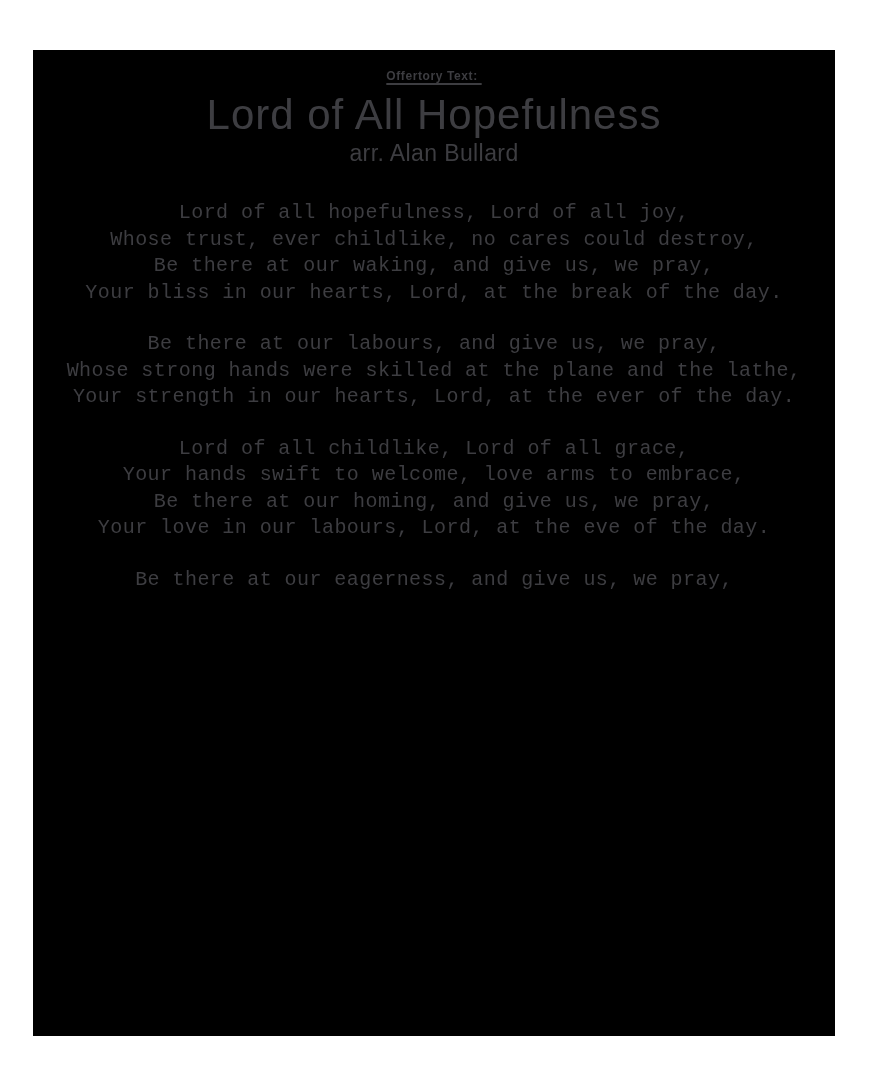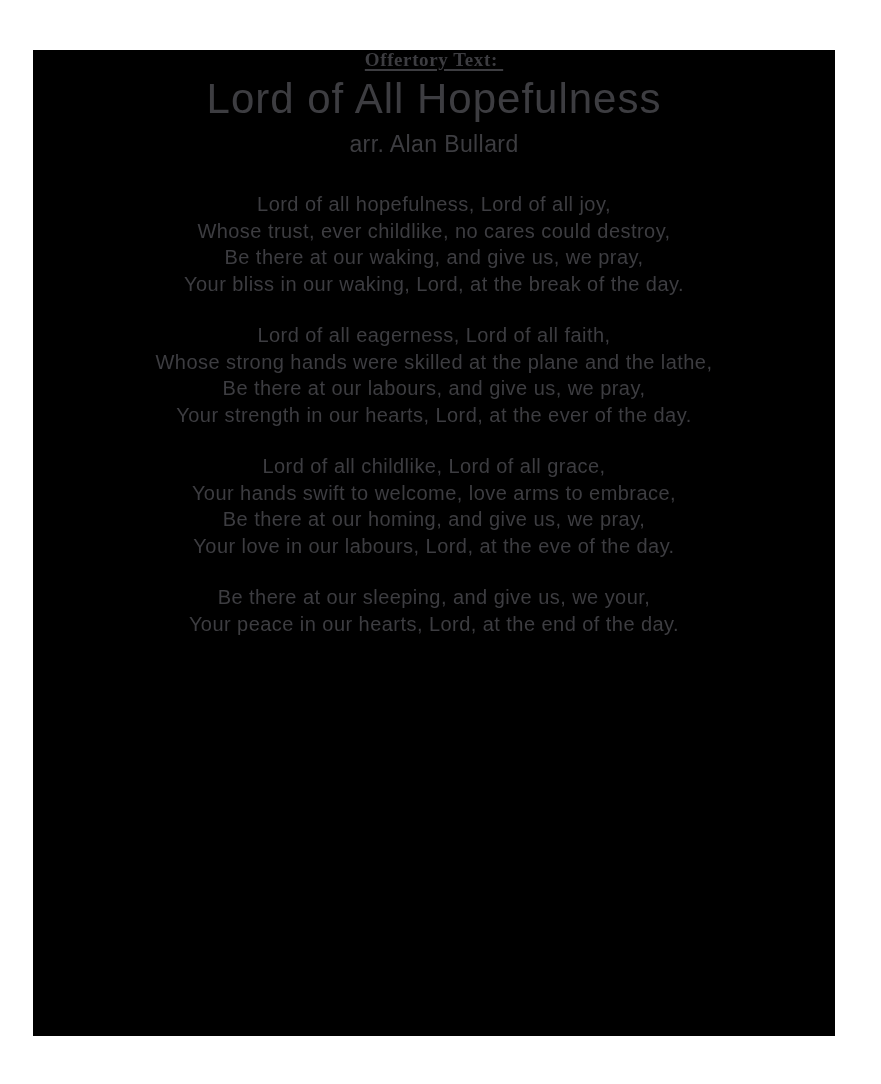--- a/index.html
+++ b/index.html
@@ -19,53 +19,53 @@
     position: absolute;
     left: 33px;
     top: 50px;
     width: 802px;
     height: 986px;
     background: #000000;
     color: #3d3d41;
     text-align: center;
   }
   .kicker {
-    padding-top: 0;
-    font-size: 19px;
+    padding-top: 16px;
+    font-size: 12px;
     line-height: 20px;
     letter-spacing: 0.6px;
     font-weight: bold;
-    font-family: Liberation Serif, serif;
   }
   .kicker-text {
     text-decoration: underline;
     text-underline-offset: 3px;
     text-decoration-thickness: 1.5px;
   }
   .title {
     margin-top: 5px;
     font-size: 42px;
     line-height: 47px;
     font-weight: normal;
     letter-spacing: 1px;
   }
   .subtitle {
-    margin-top: 9px;
+    margin-top: 2px;
     font-size: 23px;
     line-height: 27px;
     letter-spacing: 0.4px;
   }
   .verses {
     margin-top: 33px;
   }
   .verse {
     font-size: 20px;
     line-height: 26.5px;
     letter-spacing: 0.45px;
     margin-bottom: 25px;
+    font-family: Liberation Mono, monospace;
   }
   .verse-line {
     display: block;
   }
 </style>
 </head>
 <body>
 
 <div class="page">
   <div class="slide">
@@ -77,37 +77,35 @@
     <div class="title">Lord of All Hopefulness</div>
 
     <div class="subtitle">arr. Alan Bullard</div>
 
     <div class="verses">
 
       <div class="verse">
         <span class="verse-line">Lord of all hopefulness, Lord of all joy,</span>
         <span class="verse-line">Whose trust, ever childlike, no cares could destroy,</span>
         <span class="verse-line">Be there at our waking, and give us, we pray,</span>
-        <span class="verse-line">Your bliss in our waking, Lord, at the break of the day.</span>
+        <span class="verse-line">Your bliss in our hearts, Lord, at the break of the day.</span>
       </div>
 
       <div class="verse">
-        <span class="verse-line">Lord of all eagerness, Lord of all faith,</span>
+        <span class="verse-line">Be there at our labours, and give us, we pray,</span>
         <span class="verse-line">Whose strong hands were skilled at the plane and the lathe,</span>
-        <span class="verse-line">Be there at our labours, and give us, we pray,</span>
         <span class="verse-line">Your strength in our hearts, Lord, at the ever of the day.</span>
       </div>
 
       <div class="verse">
         <span class="verse-line">Lord of all childlike, Lord of all grace,</span>
         <span class="verse-line">Your hands swift to welcome, love arms to embrace,</span>
         <span class="verse-line">Be there at our homing, and give us, we pray,</span>
         <span class="verse-line">Your love in our labours, Lord, at the eve of the day.</span>
       </div>
 
       <div class="verse">
-        <span class="verse-line">Be there at our sleeping, and give us, we your,</span>
-        <span class="verse-line">Your peace in our hearts, Lord, at the end of the day.</span>
+        <span class="verse-line">Be there at our eagerness, and give us, we pray,</span>
       </div>
 
     </div>
   </div>
 </div>
 
 </body></html>

